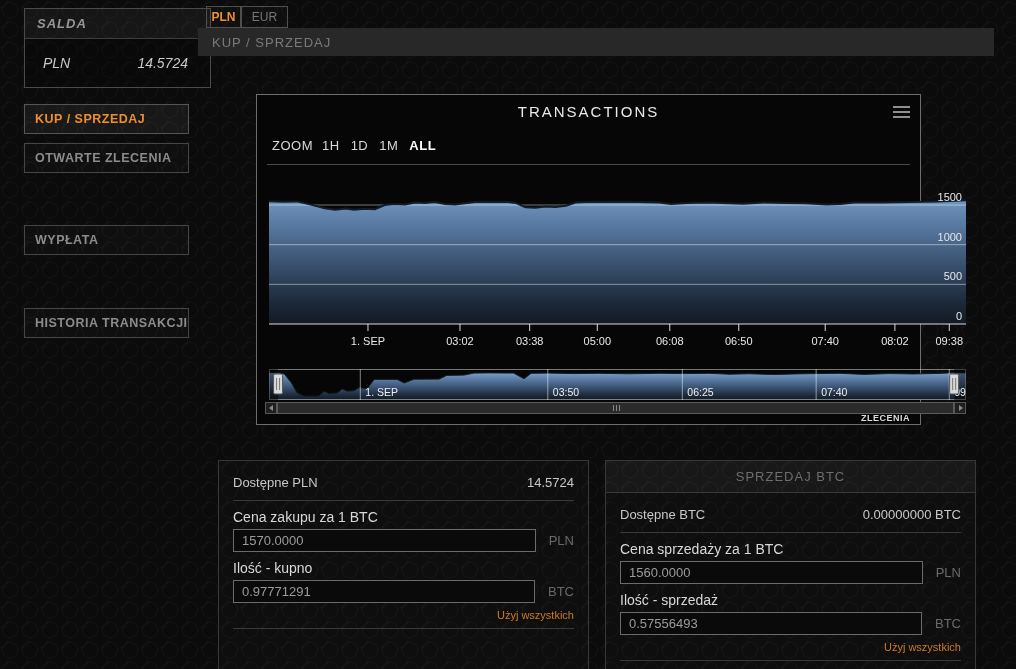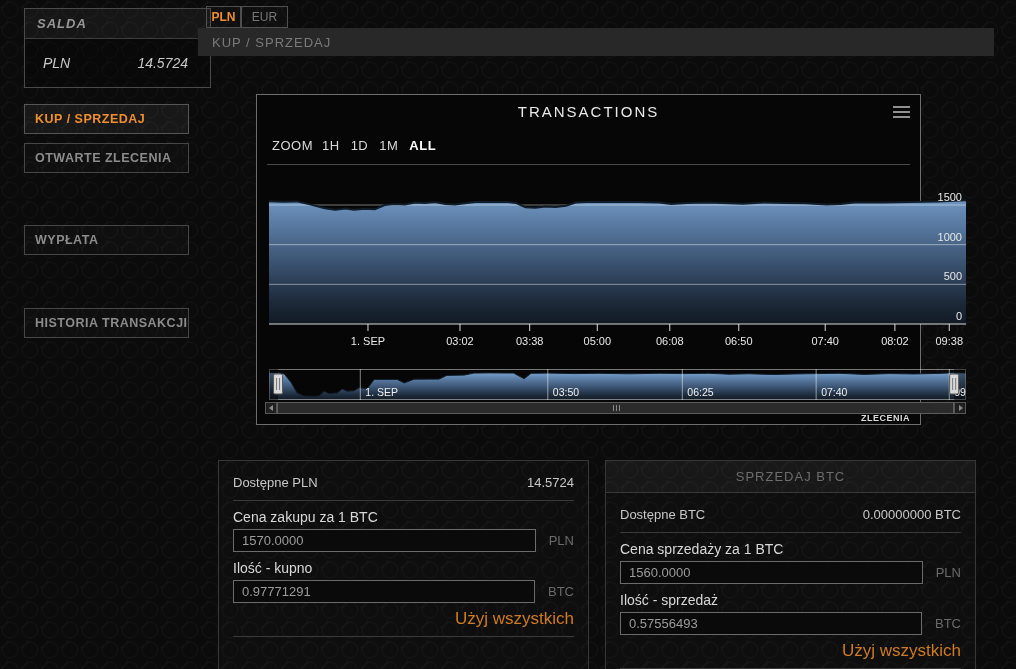--- a/index.html
+++ b/index.html
@@ -124,21 +124,21 @@
   .tp-divider { margin:7px 14px 0; border-top:1px solid #3a3a3a; }
   .field-label { margin:8px 14px 4px; color:#d8d8d8; font-size:14px; }
   .input-row { margin:0 14px; display:flex; align-items:center; }
   .trade-input {
     width:352px; height:23px; background:#0a0a0a; border:1px solid #6b6b6b;
     color:#9c9c9c; font-size:13px; padding:0 8px;
     font-family:"Liberation Sans", sans-serif;
   }
   .unit-suffix { margin-left:13px; color:#6a6a6a; font-size:13px; }
   .use-all {
-    margin:6px 14px 0; text-align:right; color:#cf7b22; font-size:17px; cursor:pointer;
+    margin:6px 14px 0; text-align:right; color:#cf7b22; font-size:11px; cursor:pointer;
   }
   .row-total {
     margin:4px 14px 0; height:20px; display:flex; align-items:center;
     justify-content:space-between; color:#c8c8c8; font-size:14px;
   }
 </style>
 </head>
 <body>
 
 <div class="app">

